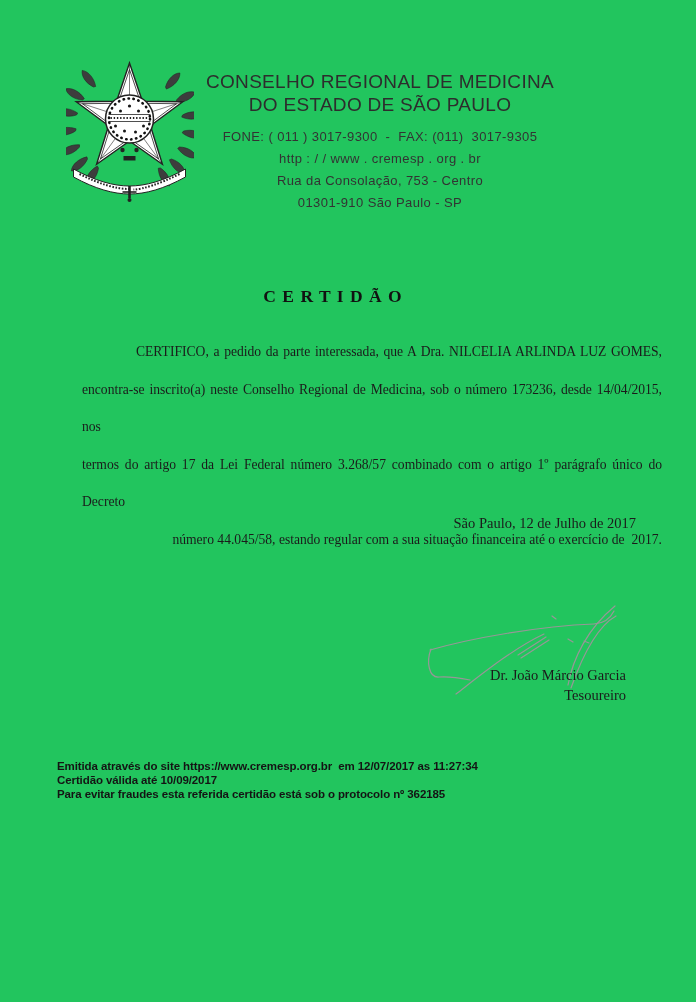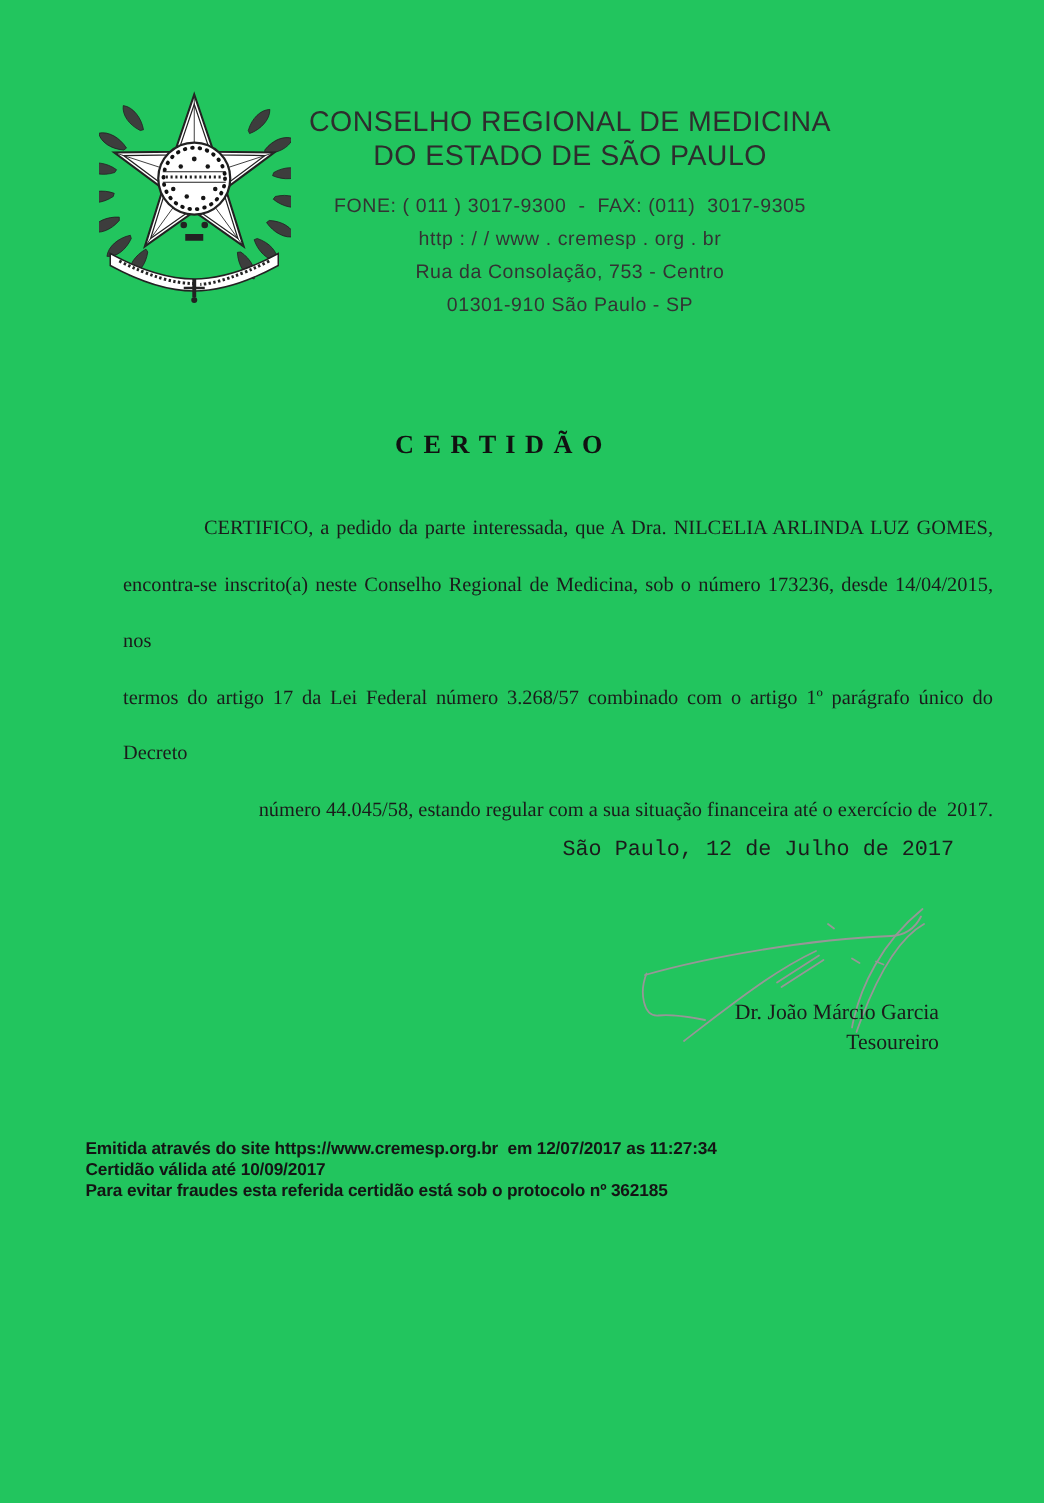--- a/index.html
+++ b/index.html
@@ -78,24 +78,23 @@
   }
   .body-line.just { text-align: justify; text-align-last: justify; }
   .body-line.indent { text-indent: 54px; }
   .body-line.plain { text-align: right; white-space: pre-wrap; }
 
   
   .date-line {
     position: absolute;
     right: 60px;
     top: 515px;
-    font-family: Liberation Mono, monospace;
+    font-family: Liberation Serif, serif;
     font-size: 14.5px;
     color: #1b1b1b;
-    margin-top: 44px;
   }
 
   
   .sig-svg {
     position: absolute;
     left: 422px;
     top: 598px;
     width: 198px;
     height: 102px;
     pointer-events: none;

